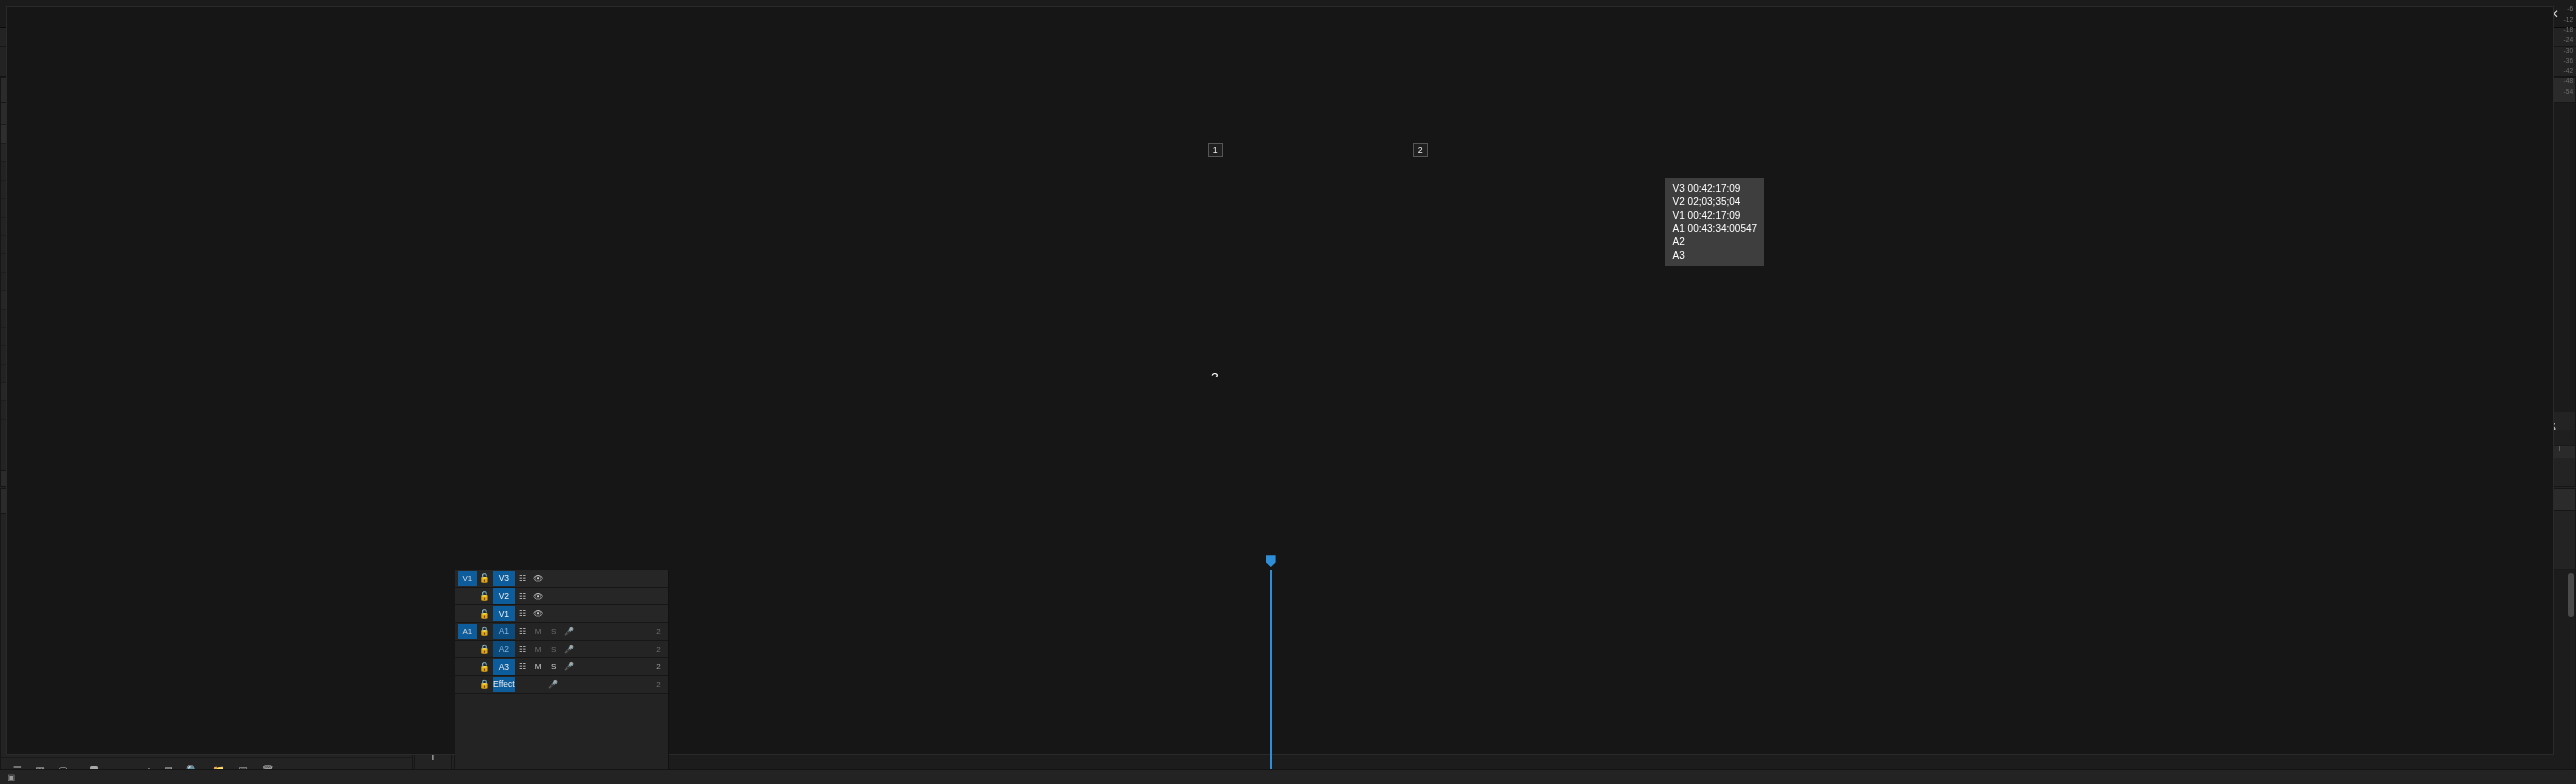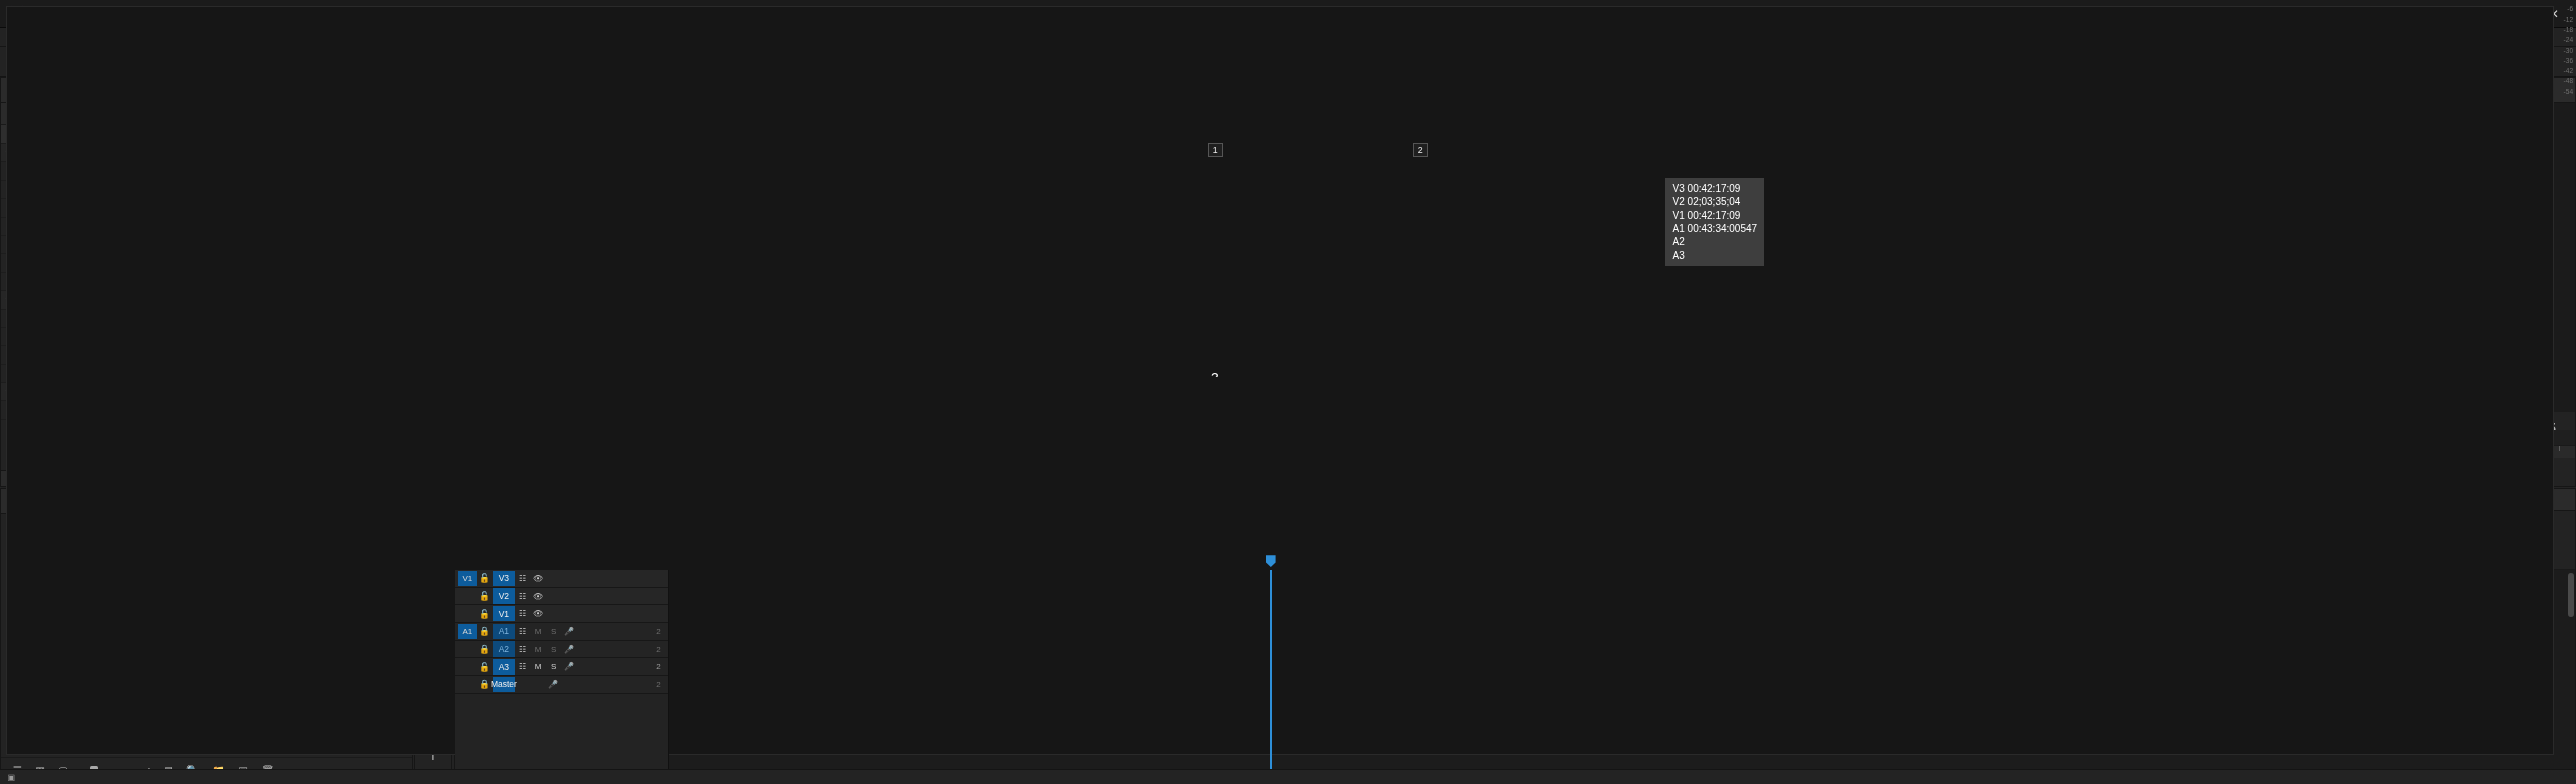--- a/index.html
+++ b/index.html
@@ -1125,21 +1125,21 @@
             <span class="tname">A3</span>
             <span class="tbtn">☷</span>
             <span class="tbtn">M</span>
             <span class="tbtn">S</span>
             <span class="tbtn">🎤</span>
             <span class="tch">2</span>
           </div>
           <div class="trow audio" style="height: 17.7px;">
             <span class="src-btn"></span>
             <span class="lock on">🔒</span>
-            <span class="tname">Master</span>
+            <span class="tname">Effect</span>
             <span class="tbtn dim"></span>
             <span class="tbtn dim"></span>
             <span class="tbtn dim">🎤</span>
             <span class="tch dim">2</span>
           </div>
         </div>
 
       <div class="tl-clips">
         <div style="position:absolute;left:0;top:0;height:17.7px;width:100%" id="tl-v3">
             <div class="clip v" style="left: 424px; width: 228px; top: 0px;">

